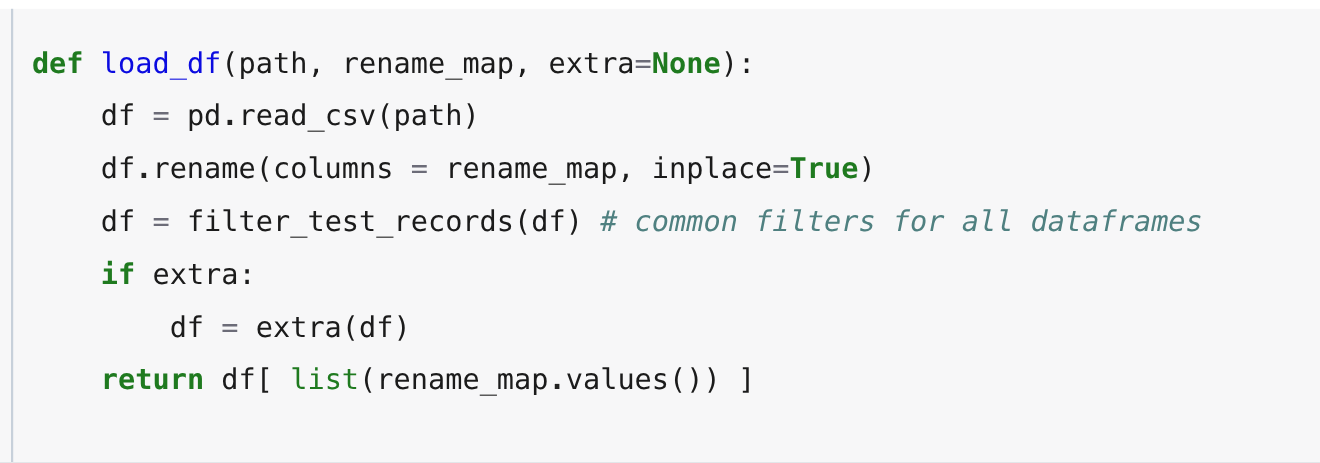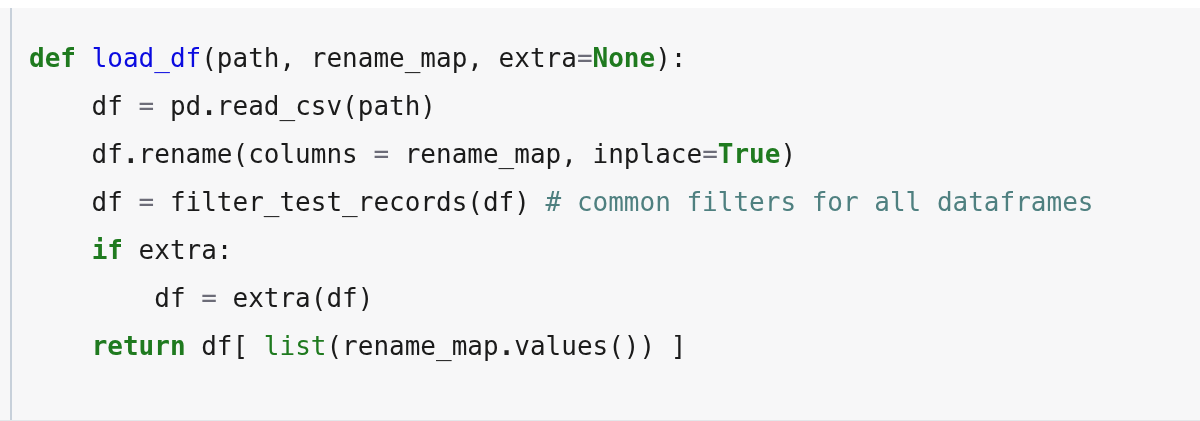--- a/index.html
+++ b/index.html
@@ -48,21 +48,21 @@
     font-size: 26px;
     line-height: 48px;
     white-space: pre;
     color: var(--plain, #1b1b1b);
   }
   .code-line { height: 48px; }
   .tok-plain    { color: var(--plain, #1b1b1b); }
   .tok-keyword  { color: var(--keyword_green, #1f7a1f); font-weight: bold; }
   .tok-function { color: var(--function_blue, #0b0be0); }
   .tok-builtin  { color: var(--builtin_green, #1f7a1f); }
-  .tok-comment  { color: var(--comment_teal, #4f8080); }
+  .tok-comment  { color: var(--comment_teal, #4f8080); font-style: italic; }
   .tok-operator { color: var(--operator_gray, #6c6c78); }
   .tok-dot      { color: var(--dot_dark, #222222); font-weight: bold; }
 </style>
 </head>
 <body>
 
 <div class="page">
   <div class="top-strip"></div>
   <div class="code-cell">
     <div class="cell-left-border"></div>

